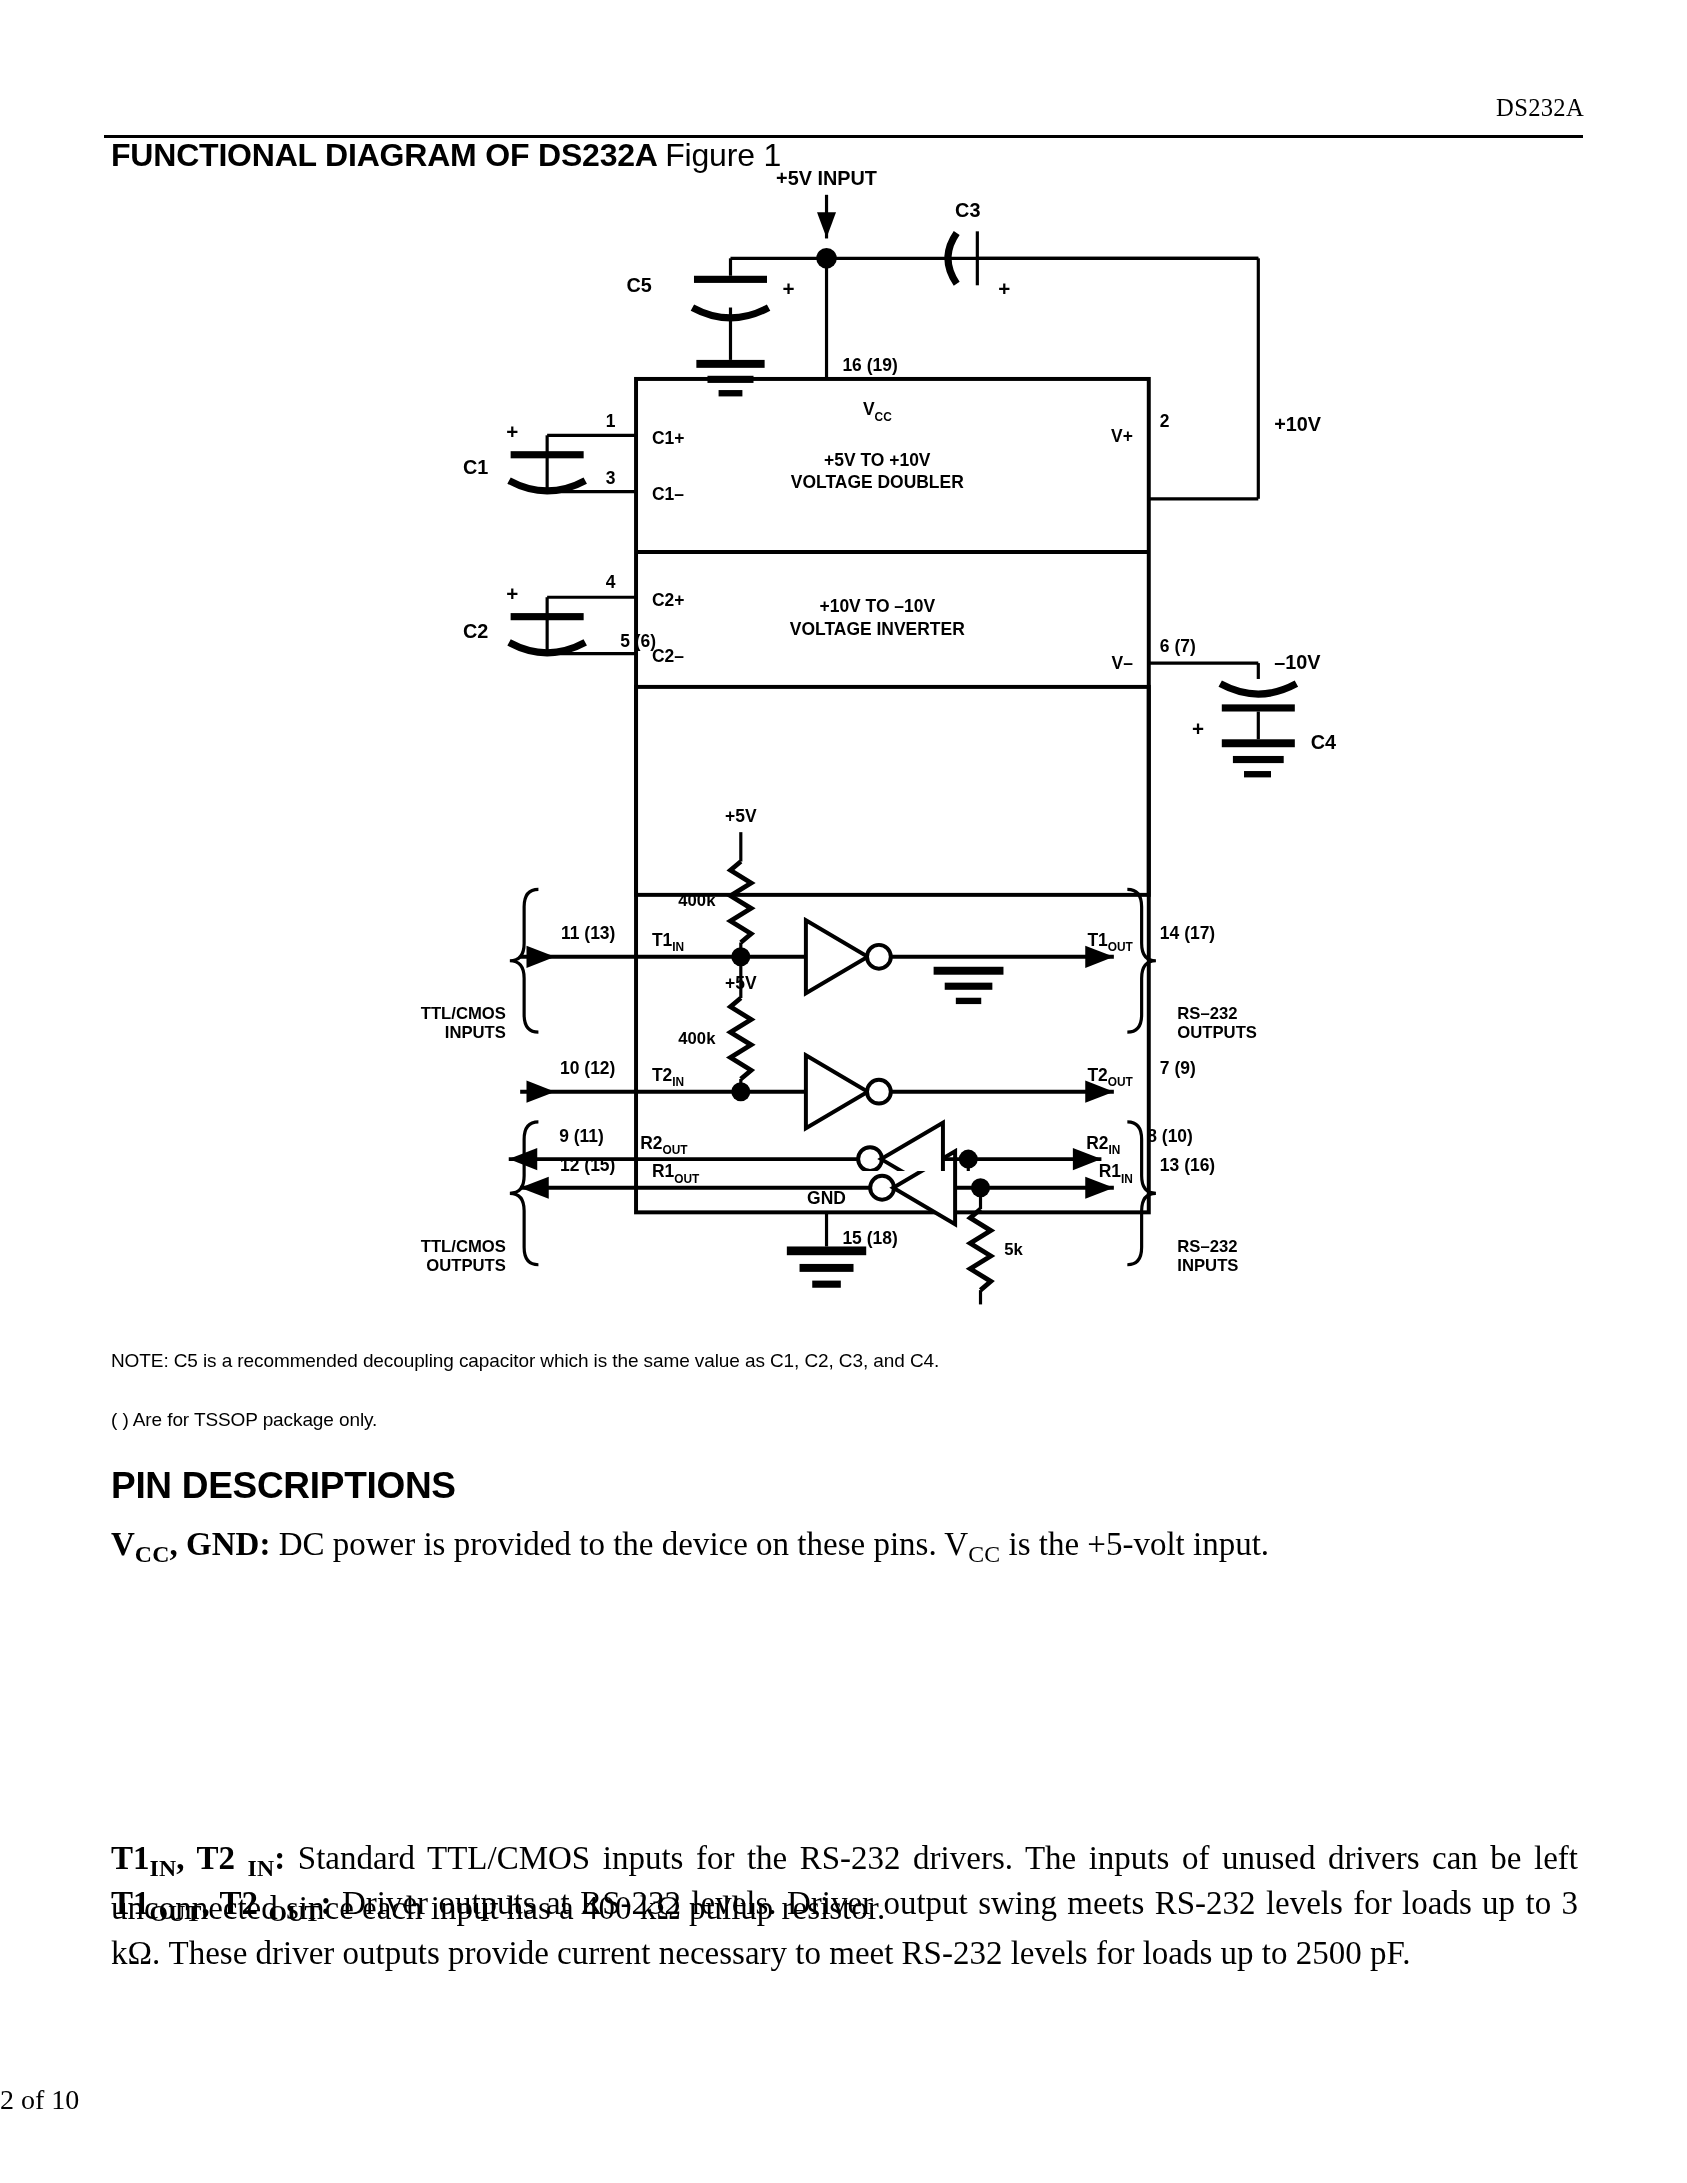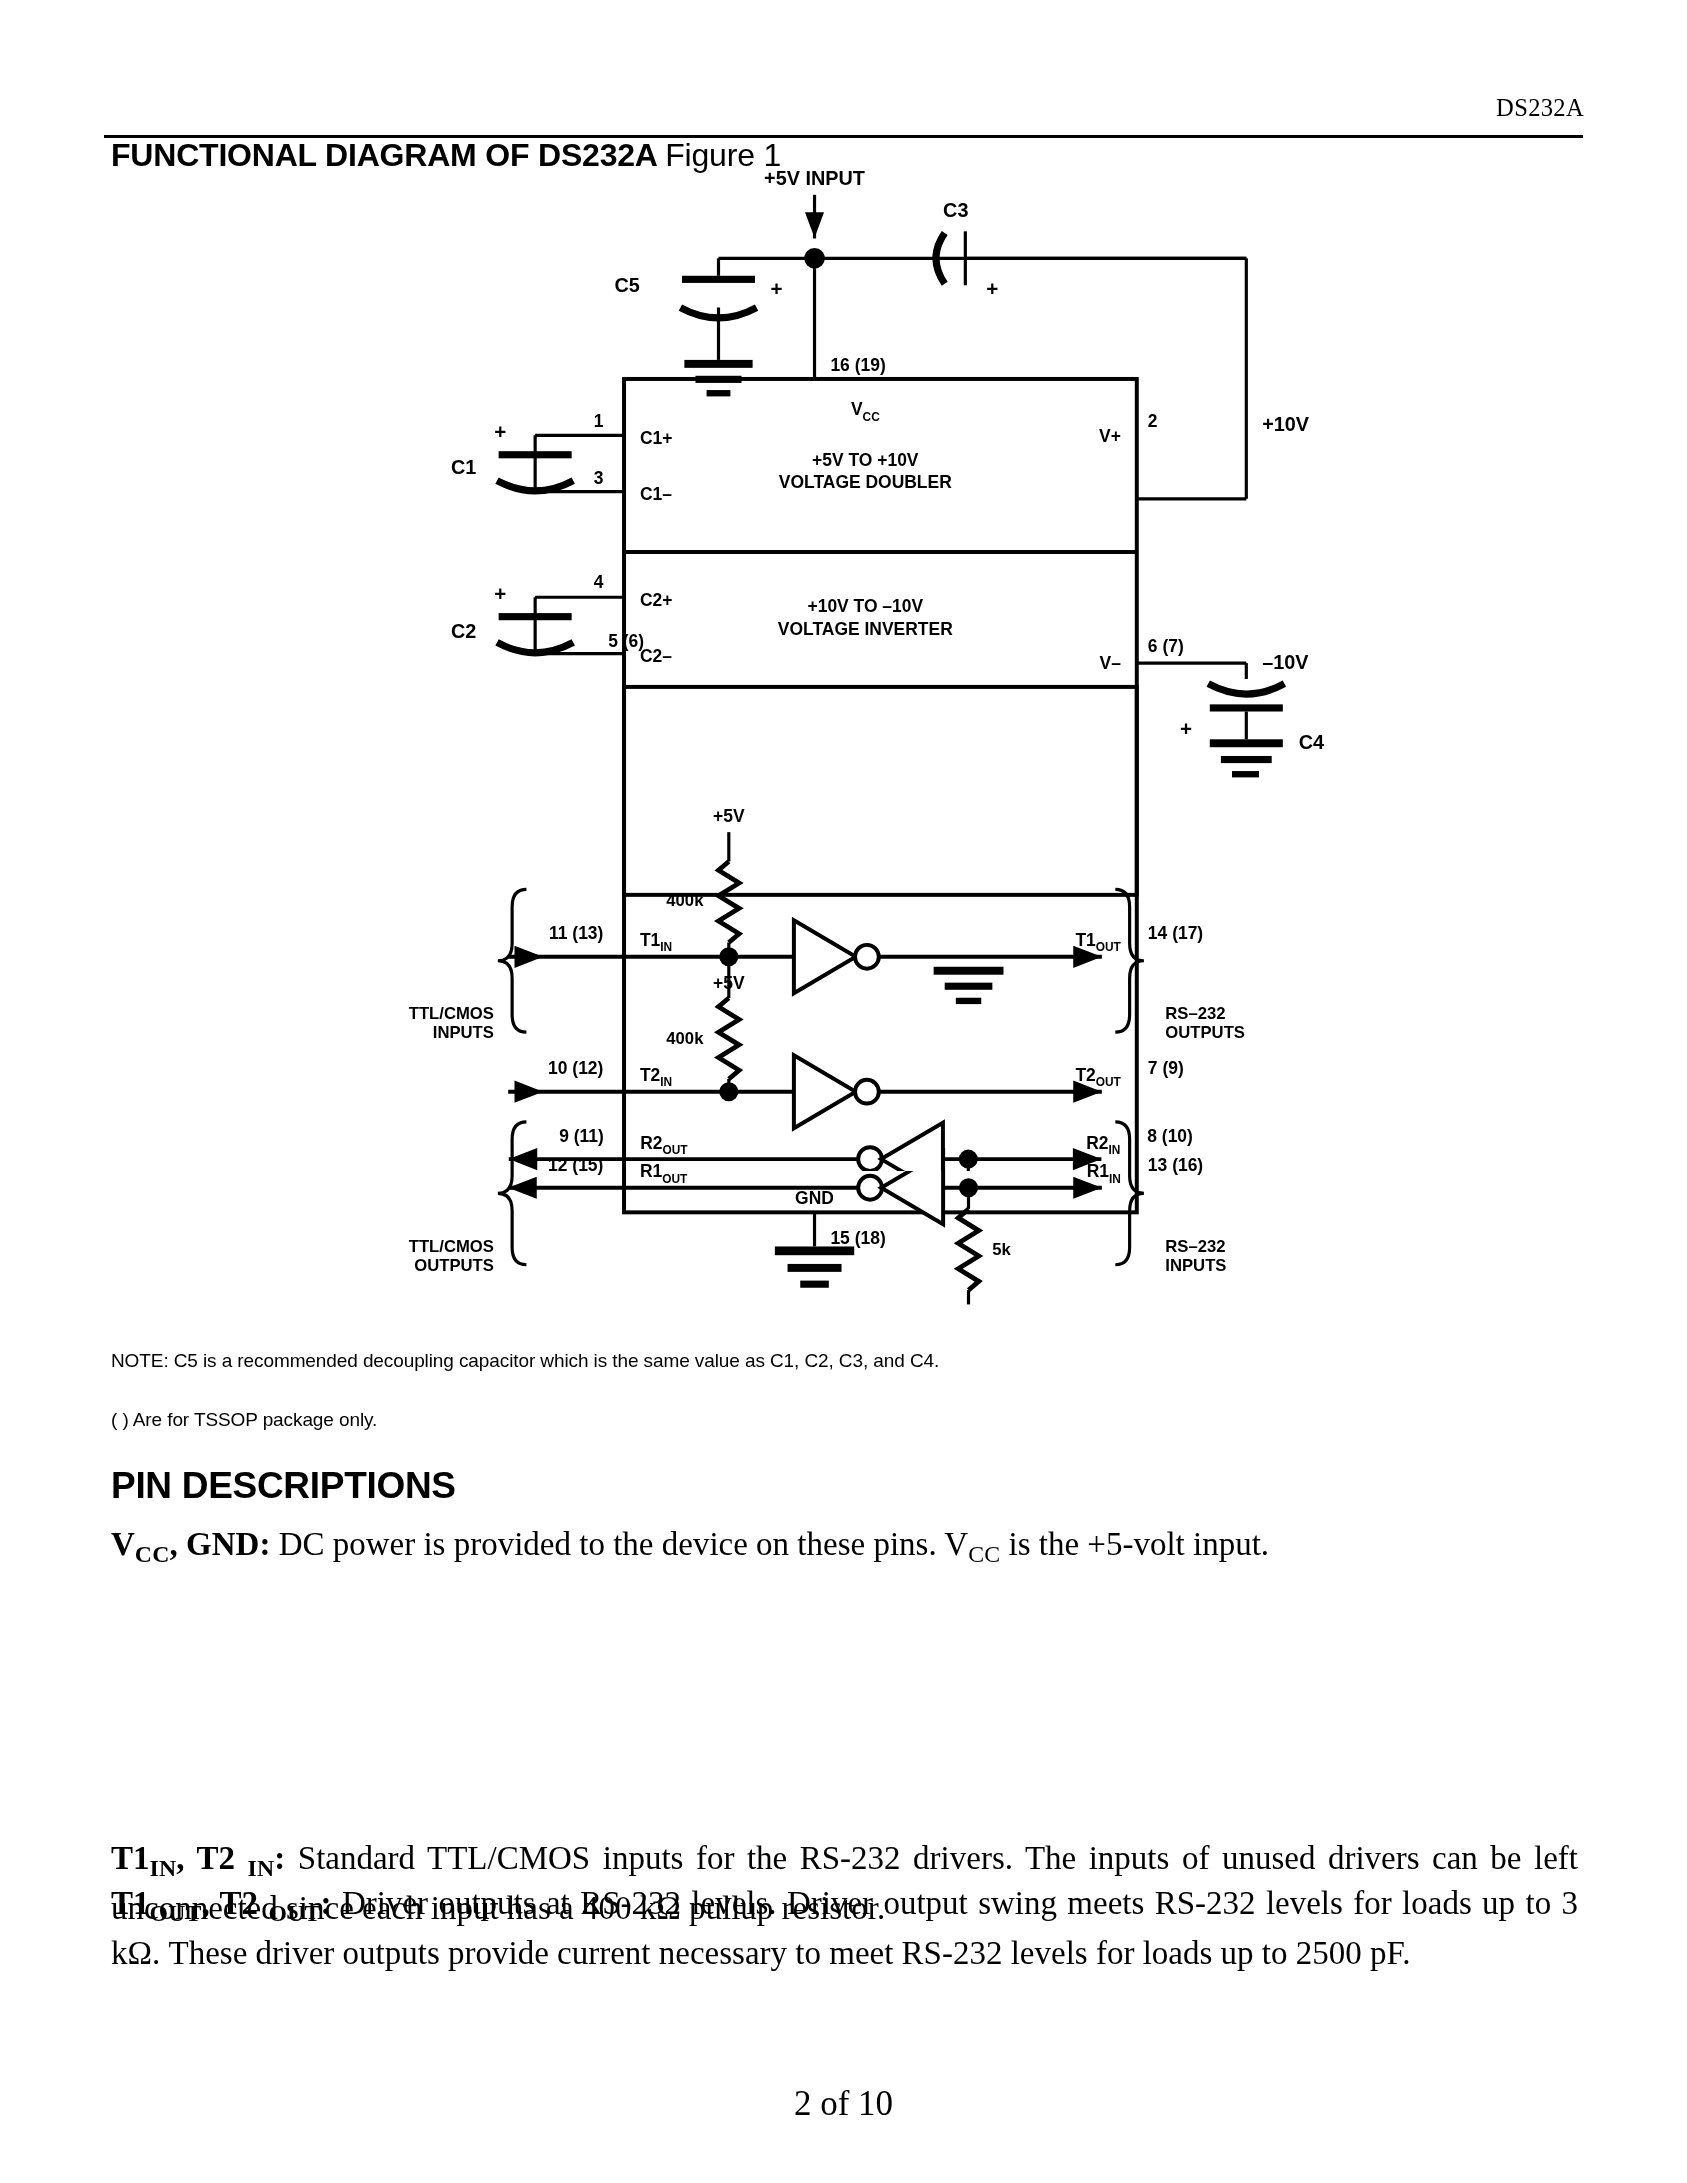--- a/index.html
+++ b/index.html
@@ -29,21 +29,21 @@
     font-family:"Liberation Sans", sans-serif;
     font-size:32px; font-weight:bold;
     letter-spacing:-0.2px; white-space:nowrap;
   }
   .sec-title .fig {
     font-family:"Liberation Sans", sans-serif;
     font-weight:normal;
   }
 
   
-  .figure { position:absolute; left:0; top:171px; width:1392px; height:1135px; }
+  .figure { position:absolute; left:12px; top:171px; width:1392px; height:1135px; }
   .figure svg { display:block; }
 
   
   .note {
     position:absolute; left:111px;
     font-family:"Liberation Sans", sans-serif;
     font-size:19px; letter-spacing:-0.1px;
   }
   .note-1 { top:1350px;text-align:right; }
   .note-2 { top:1409px; }
@@ -64,23 +64,22 @@
   .para b { font-weight:bold; }
   .sub { font-size:.72em; vertical-align:-0.28em; font-weight:bold; letter-spacing:0.2px;}
   .p1 { top:1524px; }
   .p2 { top:1588px; }
   .p3 { top:1712px; }
   .p4 { top:1838px; }
   .p5 { top:1883px; }
 
   .footer {
     position:absolute; left:0; right:0; top:2084px;
-    text-align:center;
     font-family:"Liberation Serif", serif;
-    font-size:35px;
+    font-size:28px;
   }
 
   
   text { font-family:"Liberation Sans", sans-serif; font-weight:bold; fill:#000; }
   .t-lbl  { font-size:21px; }
   .t-blk  { font-size:22px; }
   .t-pin  { font-size:22px; }
   .t-big  { font-size:25px; }
   .t-sub  { font-size:15px; }
   .t-plus { font-size:26px; }

